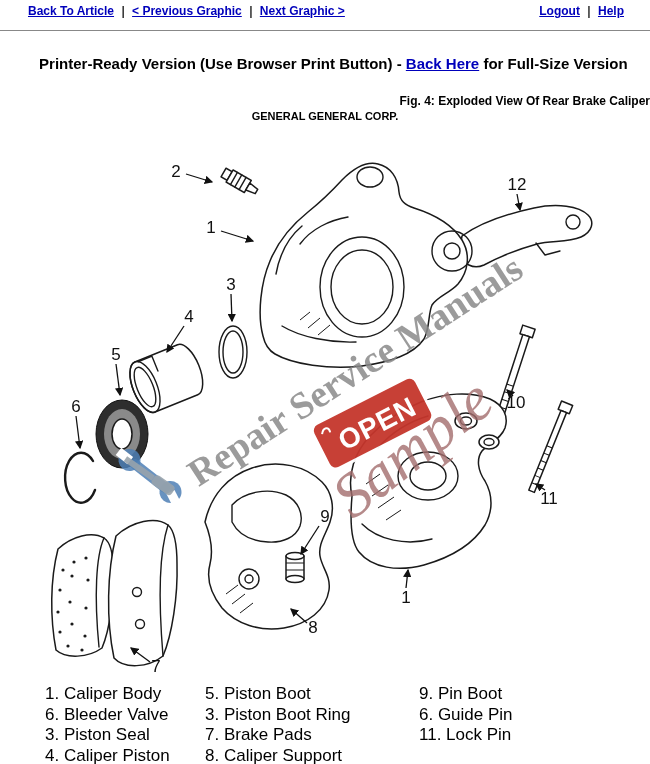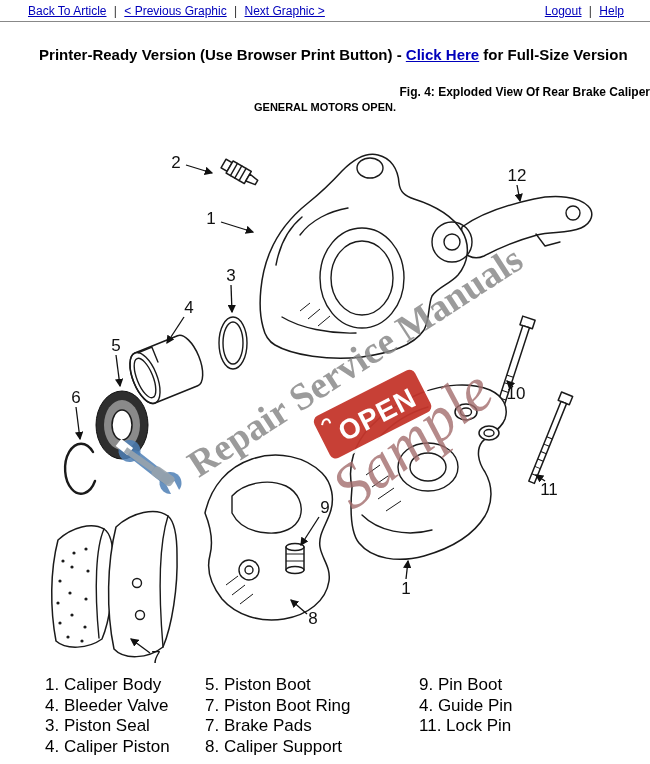--- a/index.html
+++ b/index.html
@@ -4,21 +4,21 @@
 <style>
   * { box-sizing: border-box; }
   html, body { margin: 0; padding: 0; background: #fff; }
   .page {
     width: 650px; height: 764px; position: relative; overflow: hidden;
     background: #fff; color: #000;
     font-family: "Liberation Sans", sans-serif;
   }
   .topnav {
     display: flex; justify-content: space-between; align-items: center;
-    padding: 4px 26px 3px 28px; font-size: 12px; font-weight: normal;
+    padding: 4px 26px 12px 28px; font-size: 12px; font-weight: bold;
     border-bottom: 1px solid #888;
   }
   .topnav a { color: var(--link, #0000bb); text-decoration: underline; cursor: pointer; white-space: pre; }
   .sep { color: #333; margin: 0 4px; }
   .title-line { text-align: center; font-size: 15px; font-weight: bold; margin-top: 7px; white-space: pre-wrap; }
   .title-line a { color: var(--link, #0000bb); text-decoration: underline; cursor: pointer; }
   .fig-caption { text-align: right; font-size: 12px; font-weight: bold; margin-top: 5px; }
   .company { text-align: center; font-size: 11px; font-weight: bold; margin-top: 2px; }
   .diagram { margin-top: 2px; }
   .diagram svg { display: block; }
@@ -60,25 +60,25 @@
       <a href="#">Next Graphic &gt;</a>
     </div>
     <div class="nav-right">
       <a href="#">Logout</a>
       <span class="sep">|</span>
       <a href="#">Help</a>
     </div>
   </div>
 
   <div class="title-line">
-    <span>Printer-Ready Version (Use Browser Print Button) - </span><a href="#">Click Here</a><span> for Full-Size Version</span>
+    <span>Printer-Ready Version (Use Browser Print Button) - </span><a href="#">Back Here</a><span> for Full-Size Version</span>
   </div>
 
   <div class="fig-caption">Fig. 4: Exploded View Of Rear Brake Caliper</div>
-  <div class="company">GENERAL MOTORS OPEN.</div>
+  <div class="company">GENERAL GENERAL CORP.</div>
 
   <div class="diagram">
     <svg width="650" height="560" viewBox="0 0 650 560" role="img">
       <defs>
         <marker id="arrow" viewBox="0 0 10 10" refX="8.5" refY="5" markerWidth="6.5" markerHeight="6.5" orient="auto-start-reverse">
           <path d="M0,0 L10,5 L0,10 Z" fill="#111"></path>
         </marker>
       </defs>
 
       <g>
@@ -245,30 +245,30 @@
         <rect class="sign-bg" x="-58" y="-26" width="116" height="50" rx="8"></rect>
         <path d="M-50,-14 C-46,-20 -40,-18 -42,-12" fill="none" stroke="#fff" stroke-width="2"></path>
         <text class="sign-text" x="4" y="11" text-anchor="middle">OPEN</text>
       </g>
     </svg>
   </div>
 
   <div class="legend">
     <div class="legend-col c1">
       <div class="legend-item">1. Caliper Body</div>
-      <div class="legend-item">4. Bleeder Valve</div>
+      <div class="legend-item">6. Bleeder Valve</div>
       <div class="legend-item">3. Piston Seal</div>
       <div class="legend-item">4. Caliper Piston</div>
     </div>
     <div class="legend-col c2">
       <div class="legend-item">5. Piston Boot</div>
-      <div class="legend-item">7. Piston Boot Ring</div>
+      <div class="legend-item">3. Piston Boot Ring</div>
       <div class="legend-item">7. Brake Pads</div>
       <div class="legend-item">8. Caliper Support</div>
     </div>
     <div class="legend-col c3">
       <div class="legend-item">9. Pin Boot</div>
-      <div class="legend-item">4. Guide Pin</div>
+      <div class="legend-item">6. Guide Pin</div>
       <div class="legend-item">11. Lock Pin</div>
     </div>
   </div>
 
 </div>
 
 </body></html>

